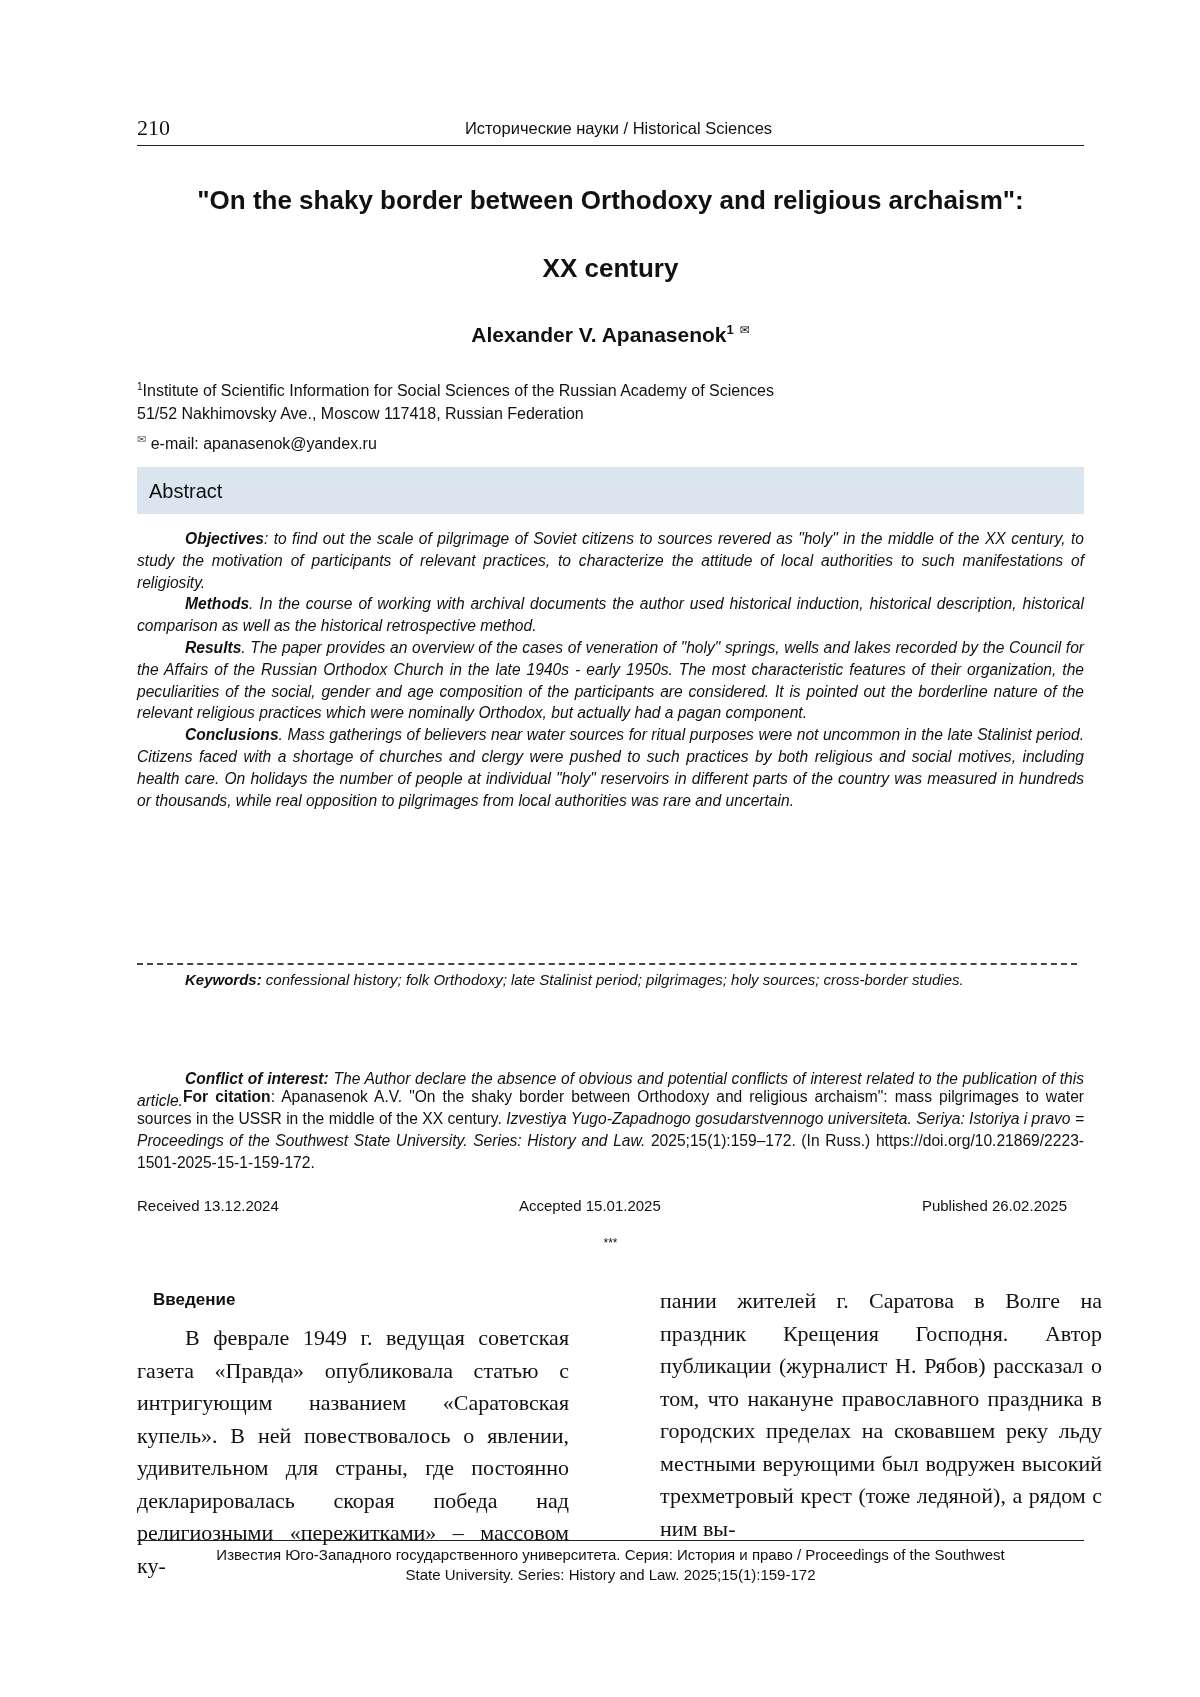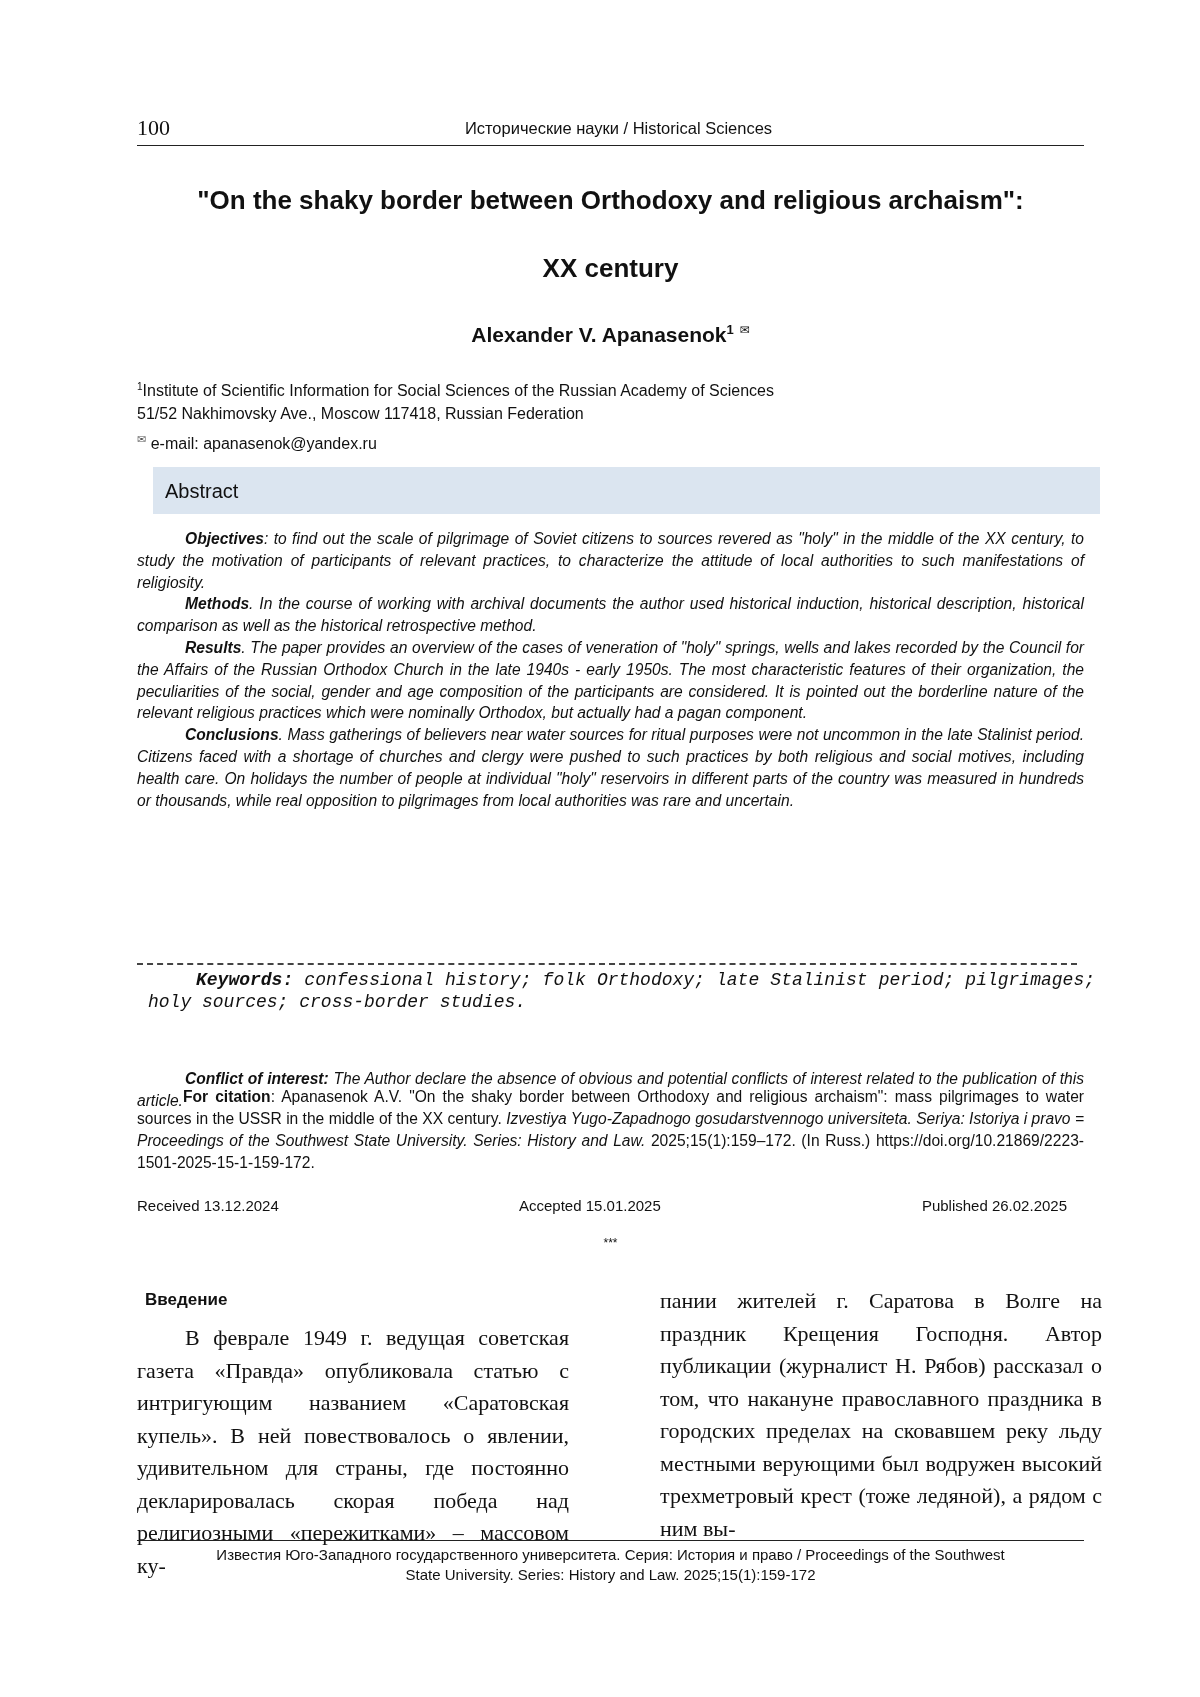--- a/index.html
+++ b/index.html
@@ -14,60 +14,60 @@
 
     .author { position: absolute; top: 322px; left: 0; width: 947px; text-align: center; font-family: "Liberation Sans", sans-serif; font-weight: bold; font-size: 21px; }
     .author sup { font-size: 13px; }
     .mail-glyph { font-size: 12px; vertical-align: super; font-weight: normal; }
 
     .affil { position: absolute; top: 375px; left: 0; font-family: "Liberation Sans", sans-serif; font-size: 16px; line-height: 23px; }
     .affil sup { font-size: 10px; }
     .email { position: absolute; top: 433px; left: 0; font-family: "Liberation Sans", sans-serif; font-size: 16px; }
     .email .mail-glyph { font-size: 11px; color: #555; }
 
-    .abstract-box { position: absolute; top: 467px; left: 16px; width: 947px; height: 47px; background: #dbe5f0; }
+    .abstract-box { position: absolute; top: 467px; left: 0; width: 947px; height: 47px; background: #dbe5f0; }
     .abstract-box span { position: absolute; left: 12px; top: 13px; font-family: "Liberation Sans", sans-serif; font-size: 20px; }
 
     .abstract-text { position: absolute; top: 528px; left: 0; width: 947px; font-family: "Liberation Sans", sans-serif; font-style: italic; font-size: 15.6px; line-height: 21.8px; text-align: justify; }
     .abstract-text p { margin: 0; text-indent: 48px; }
     .abstract-text b { font-style: italic; }
 
     .kw-rule { position: absolute; top: 963px; left: 0; width: 940px; border-top: 2px dashed #444; height: 0; }
-    .keywords { position: absolute; top: 969px; left: 11px; width: 947px; font-family: Liberation Mono, monospace; font-style: italic; font-size: 18px; line-height: 22px; text-align: justify; }
+    .keywords { position: absolute; top: 969px; left: 0; width: 947px; font-family: Liberation Sans, sans-serif; font-style: italic; font-size: 15px; line-height: 22px; text-align: justify; }
     .keywords p { margin: 0; text-indent: 48px; }
     .conflict { position: absolute; top: 1027px; left: 0; width: 947px; font-family: "Liberation Sans", sans-serif; font-style: italic; font-size: 15.6px; line-height: 22px; text-align: justify; margin-top: 41px; }
     .conflict p { margin: 0; text-indent: 48px; }
 
     .citation { position: absolute; top: 1086px; left: 0; width: 947px; font-family: "Liberation Sans", sans-serif; font-size: 15.6px; line-height: 22px; text-align: justify; }
     .citation p { margin: 0; text-indent: 46px; }
     .citation i { font-style: italic; }
 
     .dates { position: absolute; top: 1197px; left: 0; width: 930px; height: 20px; font-family: "Liberation Sans", sans-serif; font-size: 15px; }
     .dates .received { position: absolute; left: 0; }
     .dates .accepted { position: absolute; left: 382px; text-align: right; }
     .dates .published { position: absolute; right: 0; }
 
     .stars { position: absolute; top: 1236px; left: 0; width: 947px; text-align: center; font-family: "Liberation Sans", sans-serif; font-size: 12px; }
 
     .col-left { position: absolute; top: 1290px; left: 0; width: 432px; }
     .col-right { position: absolute; top: 1285px; left: 523px; width: 442px; }
-    .intro-heading { font-family: "Liberation Sans", sans-serif; font-weight: bold; font-size: 17px; margin: 0 0 12px 8px; }
+    .intro-heading { font-family: "Liberation Sans", sans-serif; font-weight: bold; font-size: 17px; margin: 0 0 12px 16px; }
     .body-text { font-family: "Liberation Serif", serif; font-size: 22px; line-height: 32.5px; text-align: justify; margin: 0; }
     .col-left .body-text { text-indent: 48px; }
 
     .foot-rule { position: absolute; top: 1540px; left: 0; width: 947px; border-top: 1.5px solid #222; }
     .footer { position: absolute; top: 1545px; left: 0; width: 947px; text-align: center; font-family: "Liberation Sans", sans-serif; font-size: 15px; line-height: 20px; }
   </style>
 </head>
 <body>
 
 <div class="page">
 
   <div class="running-head">
-    <span class="page-num">100</span>
+    <span class="page-num">210</span>
     <span class="section-name">Исторические науки / Historical Sciences</span>
   </div>
 
   <h1 class="title" style="margin:0;">
     <span>"On the shaky border between Orthodoxy and religious archaism":</span><br>
     <br>
     <span>XX century</span>
   </h1>
 
   <div class="author">

